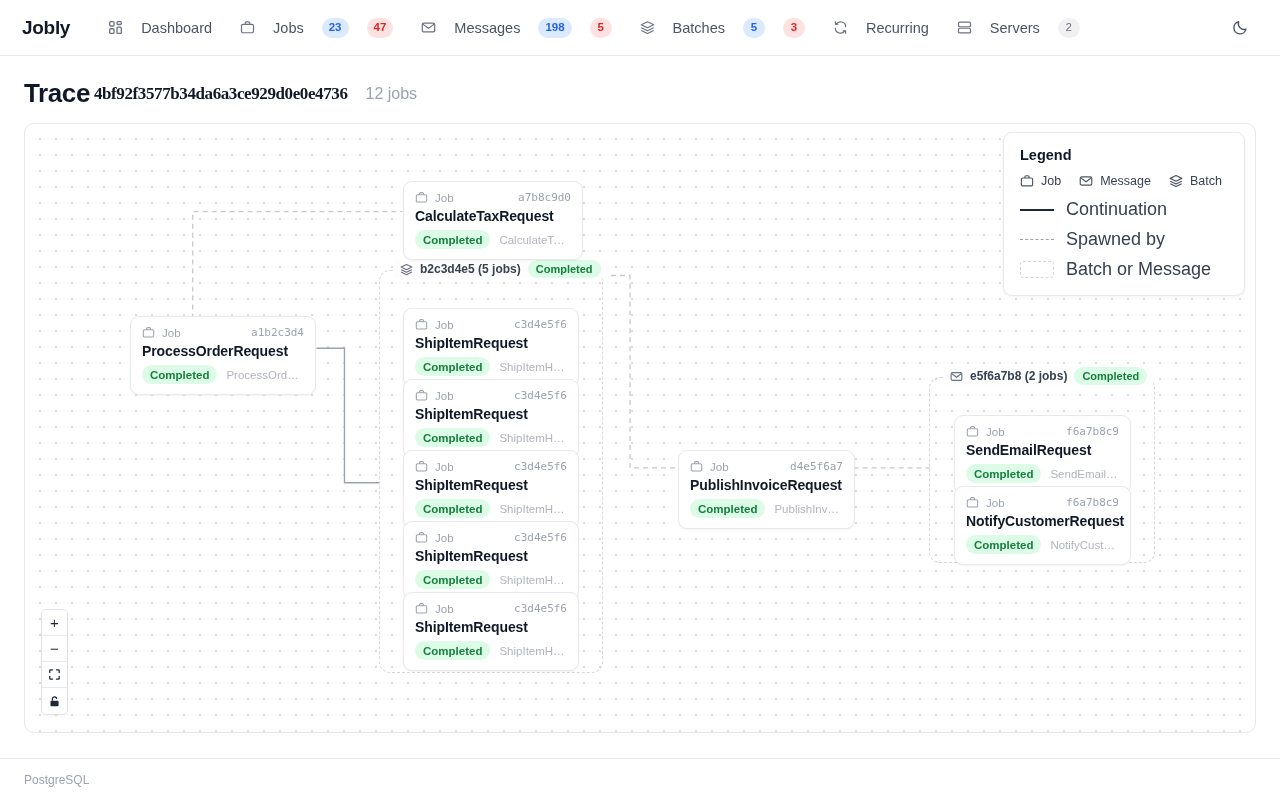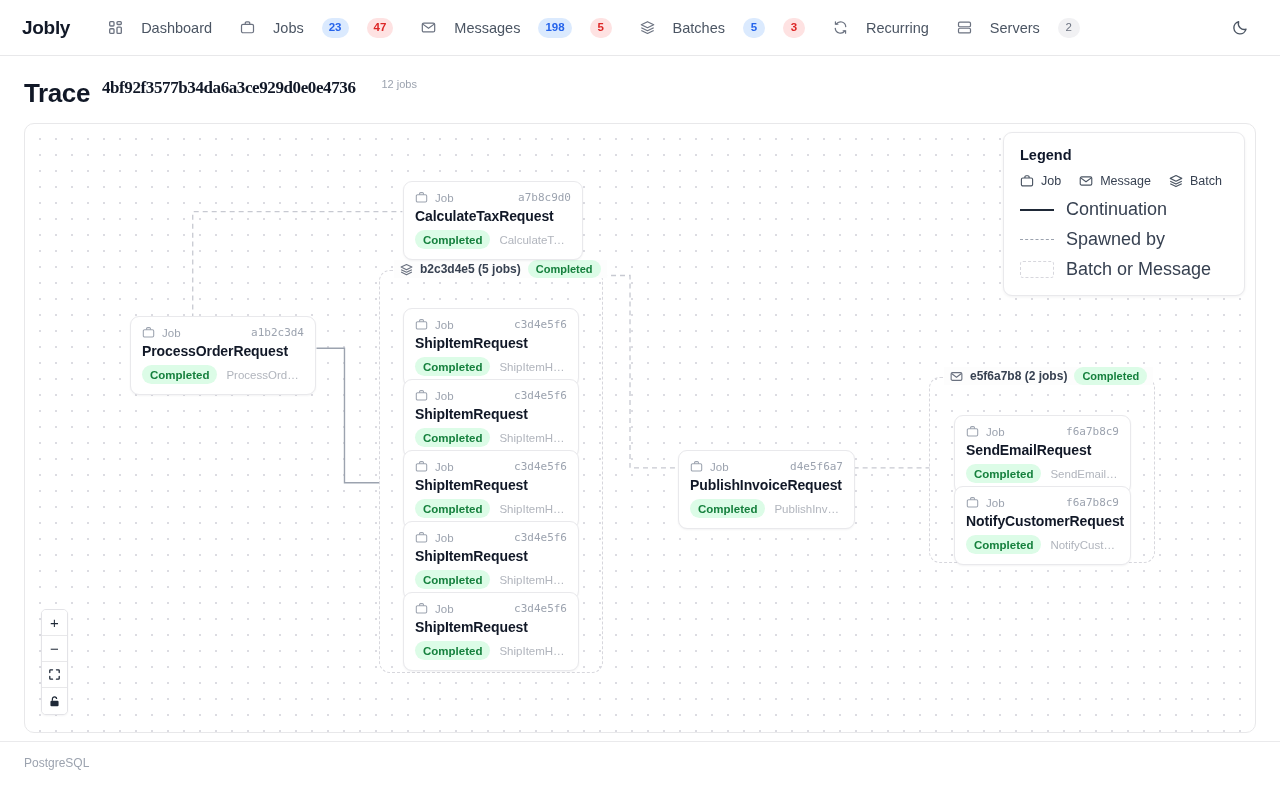--- a/index.html
+++ b/index.html
@@ -48,31 +48,31 @@
   .theme-toggle {
     position: absolute; right: 28px; top: 50%;
     transform: translateY(-50%);
     width: 24px; height: 24px;
     display: flex; align-items: center; justify-content: center;
     color: #4b5563; cursor: pointer;
   }
 
   
   .page-header {
-    display: flex; align-items: flex-start; gap: 12px;
+    display: flex; align-items: center; gap: 4px;
     padding: 22px 17px 14px 24px;
   }
   .page-title { font-size: 26px; font-weight: bold; letter-spacing: -0.4px; }
   .trace-id {
     font-family: Liberation Serif, serif;
     font-size: 17px; font-weight: bold;
     letter-spacing: -0.4px;
     color: #111827;
   }
-  .jobs-count { font-size: 11px; color: #9ca3af; margin-left: 14px; }
+  .jobs-count { font-size: 16px; color: #9ca3af; margin-left: 14px; }
 
   
   .canvas-wrap {
     position: relative;
     margin: 0 24px;
     height: 610px;
     border: 1px solid #e8e8ea;
     border-radius: 10px;
     background-color: #fff;
     background-image: radial-gradient(circle, #dcdce2 1px, transparent 1.1px);
@@ -182,21 +182,21 @@
     display: flex; align-items: center; justify-content: center;
     border-bottom: 1px solid #e8e8ea;
     color: #1f2937; cursor: pointer;
     font-size: 15px; line-height: 1;
     background: #fff;
   }
   .zoom-btn:last-child { border-bottom: none; }
 
   
   .footer {
-    position: absolute; left: 0; bottom: 17px;
+    position: absolute; left: 0; bottom: 0;
     width: 1280px; height: 42px;
     border-top: 1px solid #eaeaec;
     display: flex; align-items: center; justify-content: space-between;
     padding: 9px 24px;
     font-size: 12px; color: #9ca3af;
     background: #fff;
   }
   .footer-right { display: flex; align-items: center; gap: 22px; }
 </style>
 </head>

